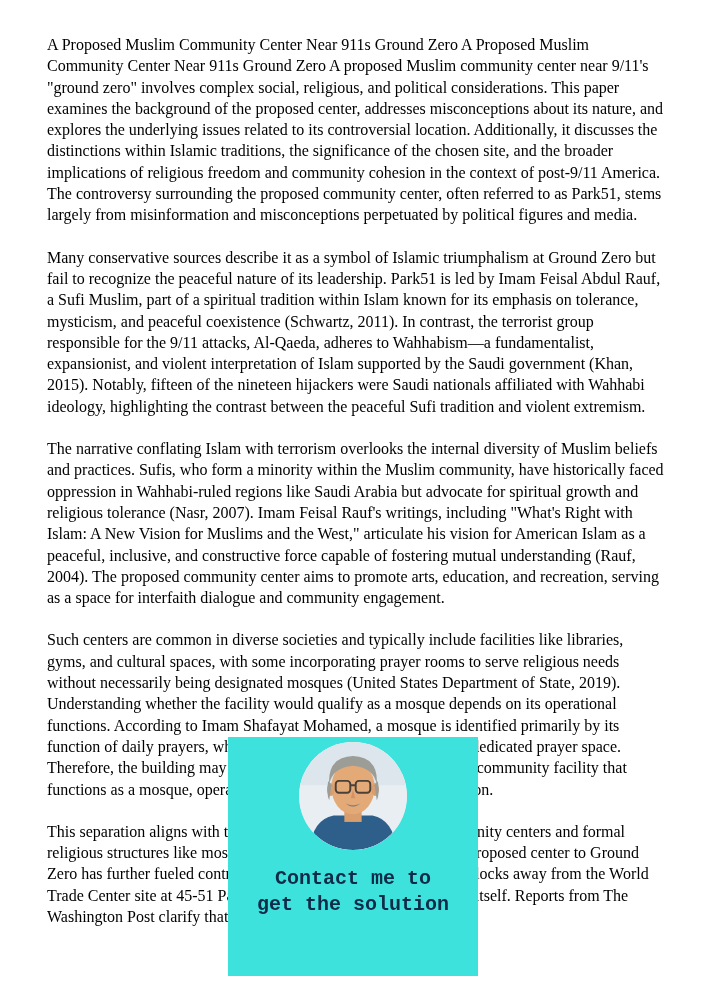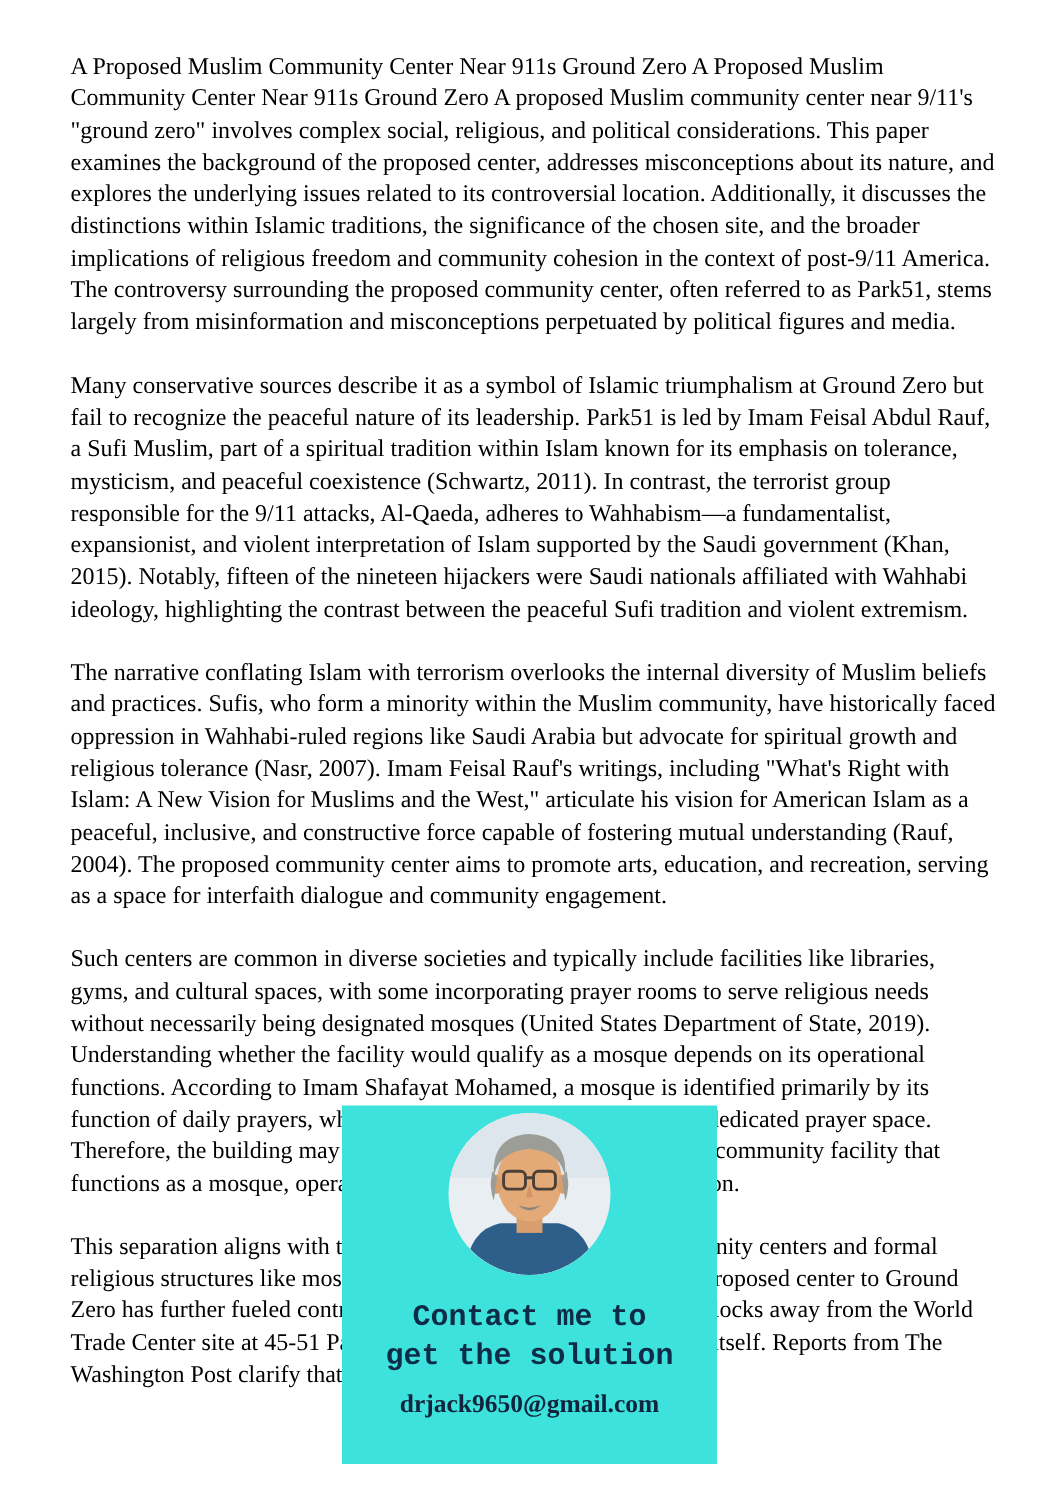--- a/index.html
+++ b/index.html
@@ -108,14 +108,13 @@
         <path d="M50,44 L48,52 L52,52 Z" fill="#d59165"></path>
 
         <path d="M43,57 Q50,60 57,57 Q50,63 43,57 Z" fill="#8a837c"></path>
       </g>
     </svg>
   </div>
   <div class="contact-heading">
     <div>Contact me to</div>
     <div>get the solution</div>
   </div>
-  <div class="contact-email">drjack9650@gmail.com</div>
 </div>
 
 </body></html>

